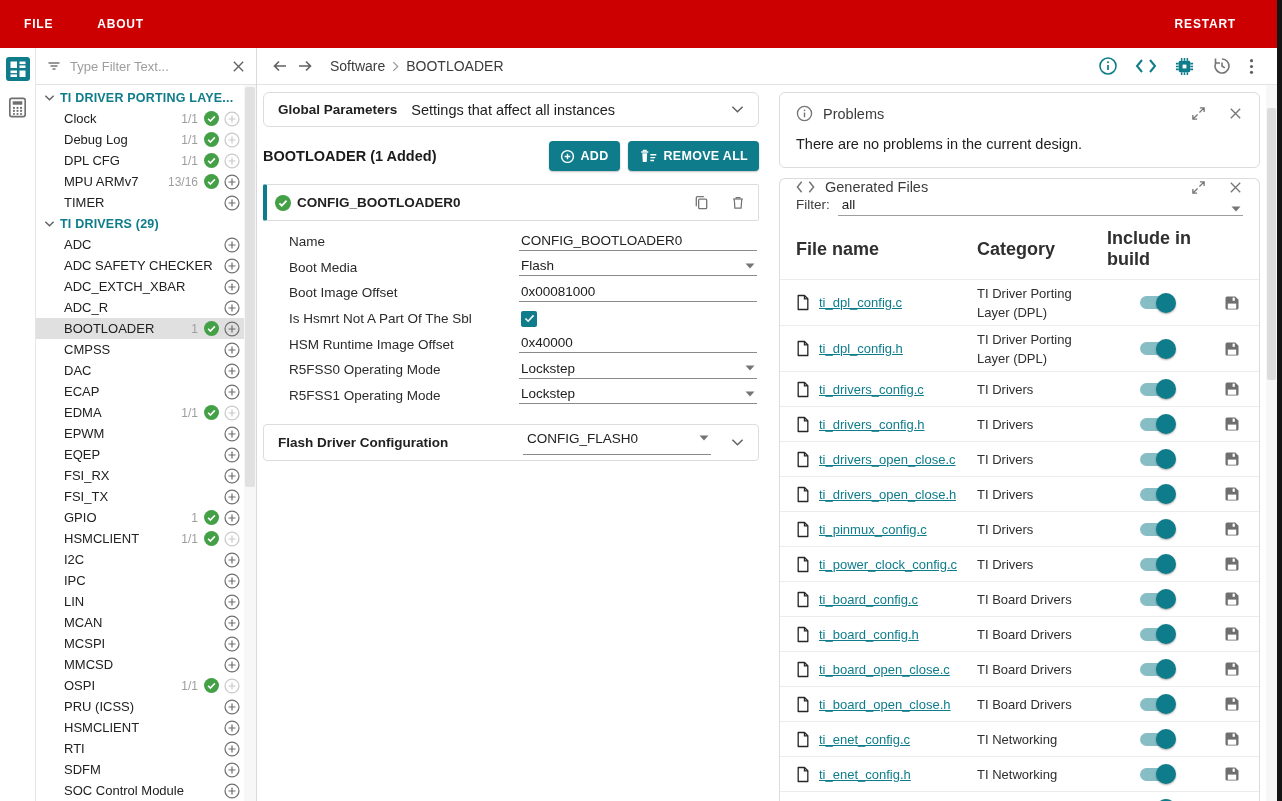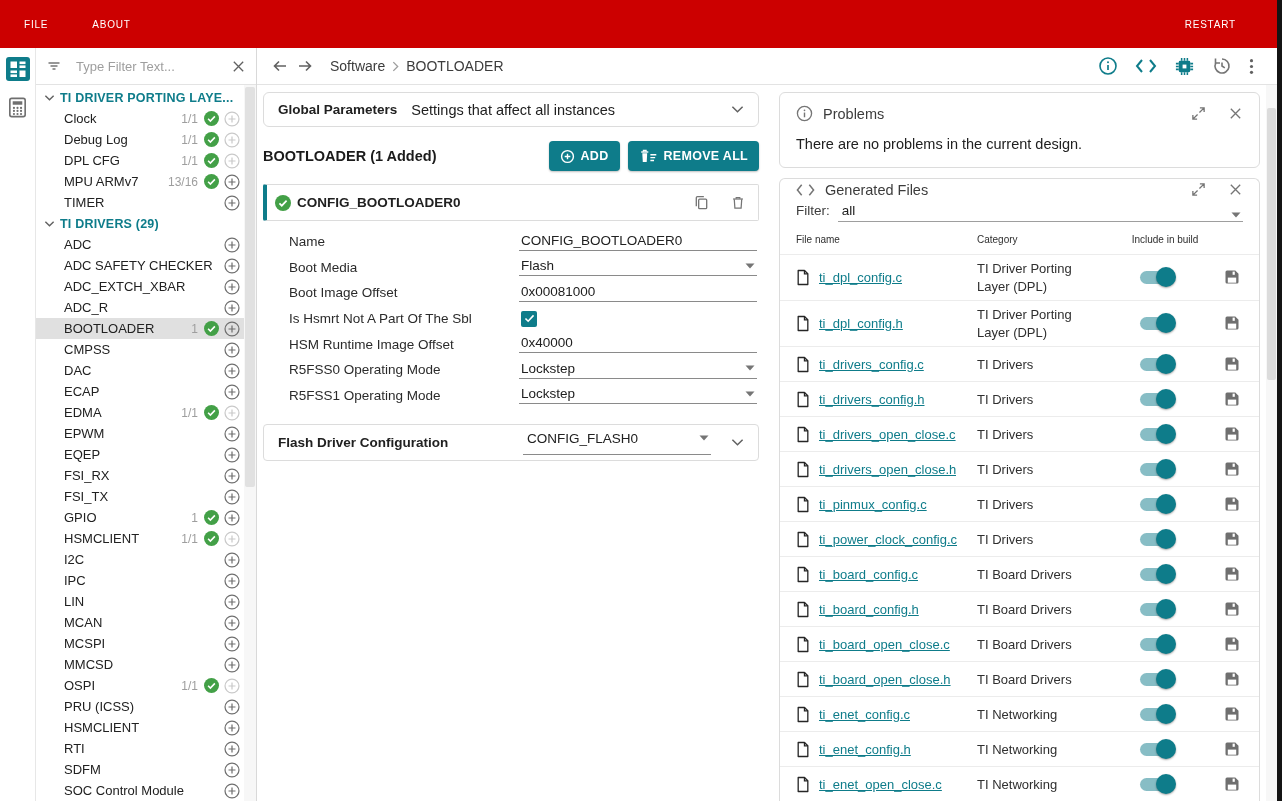--- a/index.html
+++ b/index.html
@@ -7,32 +7,32 @@
     --ink:#212121; --ink2:#3c3c3c; --gray:#757575; --lgray:#9e9e9e;
     --border:#dcdcdc; --rowline:#ececec;
   }
   *{box-sizing:border-box;margin:0;padding:0}
   html,body{width:1282px;height:801px;overflow:hidden}
   body{font-family:"Liberation Sans",sans-serif;background:#fff;color:var(--ink);position:relative}
   .app{position:relative;width:1282px;height:801px;overflow:hidden;background:#fff}
 
   
   .topbar{height:48px;background:var(--red);display:flex;align-items:center;padding:0 30px 0 24px}
-  .menu-item{color:#fff;font-size:10px;font-weight:400;letter-spacing:.8px;margin-right:44px;cursor:pointer}
+  .menu-item{color:#fff;font-size:12px;font-weight:700;letter-spacing:.8px;margin-right:44px;cursor:pointer}
   .menu-right{margin-left:auto;margin-right:16px}
 
   .workspace{display:flex;height:753px}
 
   
   .rail{width:36px;background:#fff;display:flex;flex-direction:column;align-items:center;padding-top:9px;gap:14px;border-right:1px solid #e7e7e7}
   .rail-btn{width:24px;height:24px;display:flex;align-items:center;justify-content:center;cursor:pointer}
 
   
   .sidebar{width:221px;border-right:1px solid #d9d9d9;position:relative;background:#fff}
-  .filter-row{height:37px;display:flex;align-items:center;padding:0 10px;border-bottom:1px solid #e3e3e3;gap:14px}
+  .filter-row{height:37px;display:flex;align-items:center;padding:0 10px;border-bottom:1px solid #e3e3e3;gap:8px}
   .filter-input{flex:1;border:none;outline:none;font-size:13px;color:var(--ink);min-width:0;font-family:"Liberation Sans",sans-serif}
   .filter-input::placeholder{color:#9e9e9e}
   .icon-btn{display:inline-flex;align-items:center;justify-content:center;cursor:pointer;background:none;border:none;padding:0}
   .tree{position:absolute;top:37px;left:0;right:12px;bottom:0;overflow:hidden;padding-top:2px}
   .tree-row{height:21px;display:flex;align-items:center;padding:0 4px 0 28px;cursor:pointer}
   .tree-row.selected{background:#e0e0e0}
   .tree-header{height:21px;display:flex;align-items:center;padding:0 4px 0 8px;color:var(--accent);font-weight:700;font-size:12.5px;letter-spacing:.2px;cursor:pointer;white-space:nowrap}
   .tree-header .chev{margin-right:5px;display:inline-flex;color:#616161}
   .tr-label{font-size:13px;color:var(--ink);white-space:nowrap;overflow:hidden;text-overflow:ellipsis;flex:1}
   .tr-count{font-size:12px;color:var(--lgray);margin-right:6px;white-space:nowrap}
@@ -79,21 +79,21 @@
   .card{border:1px solid var(--border);border-radius:6px;background:#fff}
   .card-head{height:41px;display:flex;align-items:center;padding:0 16px;gap:10px}
   .card-title{font-size:14.5px;color:var(--ink2)}
   .card-actions{margin-left:auto;display:flex;gap:22px;align-items:center}
   .problems-card{margin-top:7px}
   .problems-msg{padding:2px 16px 15px;font-size:14.5px;color:var(--ink)}
   .gen-card{margin-top:10px;flex:1;border-bottom:none;border-radius:6px 6px 0 0;overflow:hidden;display:flex;flex-direction:column}
   .filter-line{display:flex;align-items:flex-start;padding:2px 16px 0;height:26px}
   .fl-label{font-size:13.5px;color:var(--ink2);padding-bottom:3px}
   .fl-select{flex:1;margin-left:8px;border-bottom:1px solid #9e9e9e;display:flex;align-items:flex-end;justify-content:space-between;padding:0 2px 3px 4px;font-size:13.5px;color:var(--ink);cursor:pointer}
-  .thead{display:flex;align-items:center;padding:12px 0 9px;font-size:10px;font-weight:400;color:#2f2f2f}
+  .thead{display:flex;align-items:center;padding:12px 0 9px;font-size:18px;font-weight:700;color:#2f2f2f}
   .col-name{flex:0 0 197px;padding-left:16px;display:flex;align-items:center;min-width:0}
   .col-cat{flex:1;padding-right:6px;min-width:0}
   .col-tog{flex:0 0 98px;display:flex;justify-content:center}
   .col-save{flex:0 0 54px;display:flex;justify-content:center}
   .frow{display:flex;align-items:center;border-top:1px solid var(--rowline);min-height:35px;padding:4px 0}
   .file-link{font-size:13px;color:var(--accent);text-decoration:underline;margin-left:9px;cursor:pointer;white-space:nowrap;overflow:hidden;text-overflow:ellipsis}
   .cat-text{font-size:13px;color:#2f2f2f;line-height:1.35}
   .toggle{position:relative;width:33px;height:13px;cursor:pointer}
   .toggle .track{position:absolute;inset:0;border-radius:7px;background:#87bdc5}
   .toggle .knob{position:absolute;right:-3px;top:-3.5px;width:20px;height:20px;border-radius:50%;background:var(--accent);box-shadow:0 1px 2px rgba(0,0,0,.35)}

